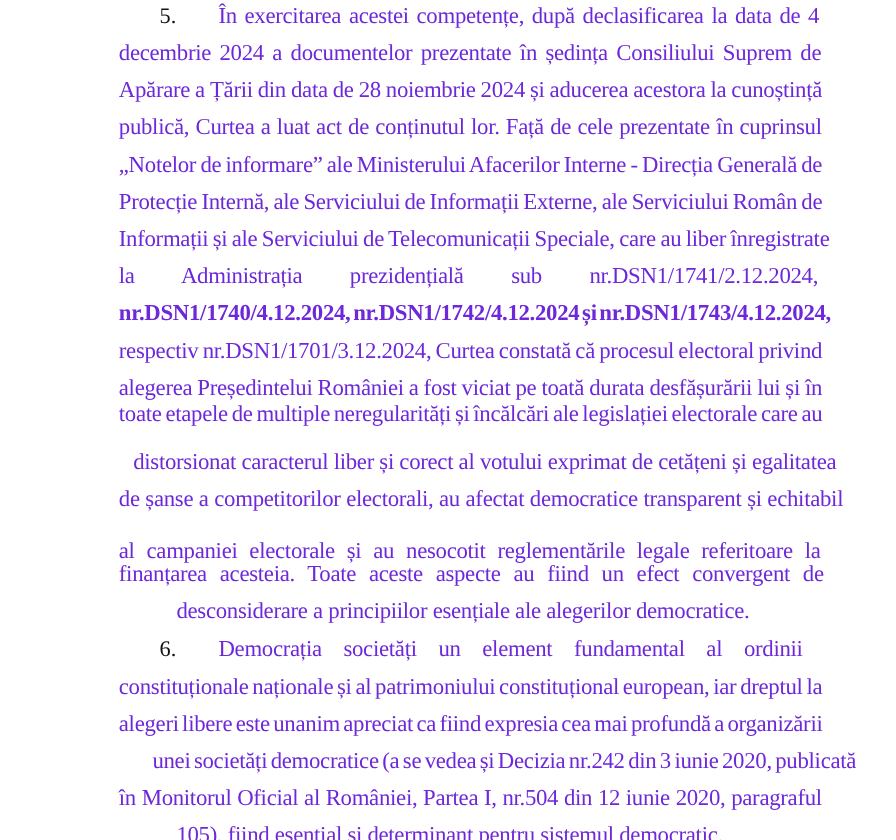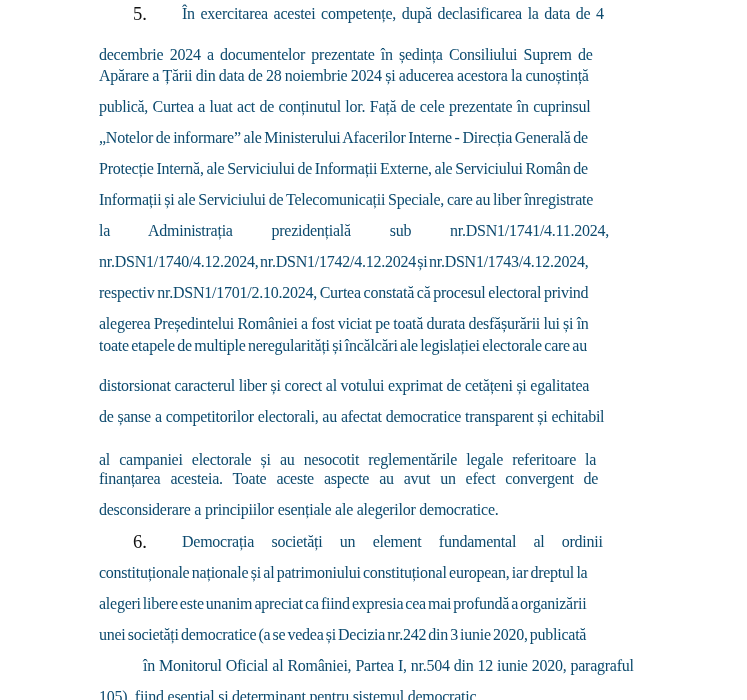--- a/index.html
+++ b/index.html
@@ -4,68 +4,68 @@
 <style>
   html, body { margin: 0; padding: 0; background: #ffffff; }
   body { width: 747px; height: 700px; overflow: hidden; position: relative; }
   .page { position: absolute; left: 0; top: 0; width: 747px; height: 700px; background: #fff; }
   .line {
     position: absolute;
     left: 99px;
     width: 573px;
     height: 24px;
     font-family: "Liberation Serif", serif;
-    font-size: 16px;
+    font-size: 19px;
     line-height: 24px;
-    color: #0c4a6e;
+    color: #6d28d9;
     white-space: nowrap;
     text-align: justify;
     text-align-last: justify;
     letter-spacing: -0.25px;
   }
-  .line.last { text-align-last: left; }
+  .line.last { text-align-last: left; margin-left: 48px; }
   .line.first { left: 182px; width: 490px; }
   .num {
     position: absolute;
     left: 133px;
     font-family: "Liberation Serif", serif;
     font-size: 18.6px;
     line-height: 24px;
     color: #111111;
   }
 </style>
 </head>
 <body>
 
 <div class="page">
 
   <div>
     <span class="num" style="top:2px;">5.</span>
     <div class="line first" style="top: 2px; white-space: nowrap; word-spacing: 1.93403px; text-align: left; text-align-last: left;">În exercitarea acestei competențe, după declasificarea la data de 4</div>
-    <div class="line" style="top: 43px; white-space: nowrap; word-spacing: 2.52778px; text-align: left; text-align-last: left;">decembrie 2024 a documentelor prezentate în ședința Consiliului Suprem de</div>
+    <div class="line" style="top: 33px; white-space: nowrap; word-spacing: 2.52778px; text-align: left; text-align-last: left;">decembrie 2024 a documentelor prezentate în ședința Consiliului Suprem de</div>
     <div class="line" style="top: 64px; white-space: nowrap; word-spacing: -0.332933px; text-align: left; text-align-last: left; font-family: Liberation Serif, serif;">Apărare a Țării din data de 28 noiembrie 2024 și aducerea acestora la cunoștință</div>
     <div class="line" style="top: 95px; white-space: nowrap; word-spacing: 0.735577px; text-align: left; text-align-last: left;">publică, Curtea a luat act de conținutul lor. Față de cele prezentate în cuprinsul</div>
     <div class="line" style="top: 126px; white-space: nowrap; word-spacing: -0.973437px; text-align: left; text-align-last: left;">„Notelor de informare” ale Ministerului Afacerilor Interne - Direcția Generală de</div>
     <div class="line" style="top: 157px; white-space: nowrap; word-spacing: -0.95625px; text-align: left; text-align-last: left;">Protecție Internă, ale Serviciului de Informații Externe, ale Serviciului Român de</div>
     <div class="line" style="top: 188px; white-space: nowrap; word-spacing: -0.792188px; text-align: left; text-align-last: left;">Informații și ale Serviciului de Telecomunicații Speciale, care au liber înregistrate</div>
-    <div class="line" style="top: 219px; white-space: nowrap; word-spacing: 35.0664px; text-align: left; text-align-last: left;">la Administrația prezidențială sub nr.DSN1/1741/4.11.2024,</div>
-    <div class="line" style="top: 250px; white-space: nowrap; word-spacing: -2.29688px; text-align: right; text-align-last: left;">nr.DSN1/1740/4.12.2024, nr.DSN1/1742/4.12.2024 și nr.DSN1/1743/4.12.2024,</div>
-    <div class="line" style="top: 281px; white-space: nowrap; word-spacing: -0.964286px; text-align: left; text-align-last: left;">respectiv nr.DSN1/1701/2.10.2024, Curtea constată că procesul electoral privind</div>
+    <div class="line" style="top: 219px; white-space: nowrap; word-spacing: 35.0664px; text-align: left; text-align-last: left;">la Administrația prezidențială sub nr.DSN1/1741/2.12.2024,</div>
+    <div class="line" style="top: 250px; white-space: nowrap; word-spacing: -2.29688px; text-align: right; text-align-last: left; font-weight: bold;">nr.DSN1/1740/4.12.2024, nr.DSN1/1742/4.12.2024 și nr.DSN1/1743/4.12.2024,</div>
+    <div class="line" style="top: 281px; white-space: nowrap; word-spacing: -0.964286px; text-align: left; text-align-last: left;">respectiv nr.DSN1/1701/3.12.2024, Curtea constată că procesul electoral privind</div>
     <div class="line" style="top: 312px; white-space: nowrap; word-spacing: -0.324219px; text-align: center; text-align-last: left;">alegerea Președintelui României a fost viciat pe toată durata desfășurării lui și în</div>
     <div class="line" style="top: 334px; white-space: nowrap; word-spacing: -1.33239px; text-align: left; text-align-last: left;">toate etapele de multiple neregularități și încălcări ale legislației electorale care au</div>
-    <div class="line" style="top: 374px; white-space: nowrap; word-spacing: 0px; text-align: left; text-align-last: left;">distorsionat caracterul liber și corect al votului exprimat de cetățeni și egalitatea</div>
+    <div class="line" style="top: 374px; white-space: nowrap; word-spacing: 0px; text-align: left; text-align-last: left; margin-left: 12px;">distorsionat caracterul liber și corect al votului exprimat de cetățeni și egalitatea</div>
     <div class="line" style="top: 405px; white-space: nowrap; word-spacing: 0.1875px; text-align: left; text-align-last: left;">de șanse a competitorilor electorali, au afectat democratice transparent și echitabil</div>
     <div class="line" style="top: 448px; white-space: nowrap; word-spacing: 5.38021px; text-align: left; text-align-last: left;">al campaniei electorale și au nesocotit reglementările legale referitoare la</div>
-    <div class="line" style="top: 467px; white-space: nowrap; word-spacing: 6.18125px; text-align: left; text-align-last: left;">finanțarea acesteia. Toate aceste aspecte au avut un efect convergent de</div>
+    <div class="line" style="top: 467px; white-space: nowrap; word-spacing: 6.18125px; text-align: left; text-align-last: left;">finanțarea acesteia. Toate aceste aspecte au fiind un efect convergent de</div>
     <div class="line last" style="top:498px;">desconsiderare a principiilor esențiale ale alegerilor democratice.</div>
   </div>
 
   <div>
     <span class="num" style="top:530px;">6.</span>
     <div class="line first" style="top: 530px; white-space: nowrap; word-spacing: 13.5729px; text-align: left; text-align-last: left;">Democrația societăți un element fundamental al ordinii</div>
     <div class="line" style="top: 561px; white-space: nowrap; word-spacing: -1.32986px; text-align: center; text-align-last: left;">constituționale naționale și al patrimoniului constituțional european, iar dreptul la</div>
     <div class="line" style="top: 592px; white-space: nowrap; word-spacing: -1.66536px; text-align: left; text-align-last: left;">alegeri libere este unanim apreciat ca fiind expresia cea mai profundă a organizării</div>
-    <div class="line" style="top: 623px; white-space: nowrap; word-spacing: -1.60938px; text-align: left; text-align-last: left;">unei societăți democratice (a se vedea și Decizia nr.242 din 3 iunie 2020, publicată</div>
-    <div class="line" style="top: 654px; white-space: nowrap; word-spacing: 0.27474px; text-align: left; text-align-last: left; margin-left: 44px;">în Monitorul Oficial al României, Partea I, nr.504 din 12 iunie 2020, paragraful</div>
+    <div class="line" style="top: 623px; white-space: nowrap; word-spacing: -1.60938px; text-align: left; text-align-last: left; margin-left: 28px;">unei societăți democratice (a se vedea și Decizia nr.242 din 3 iunie 2020, publicată</div>
+    <div class="line" style="top: 654px; white-space: nowrap; word-spacing: 0.27474px; text-align: left; text-align-last: left;">în Monitorul Oficial al României, Partea I, nr.504 din 12 iunie 2020, paragraful</div>
     <div class="line last" style="top:685px;">105), fiind esențial și determinant pentru sistemul democratic.</div>
   </div>
 
 </div>
 
 </body></html>

